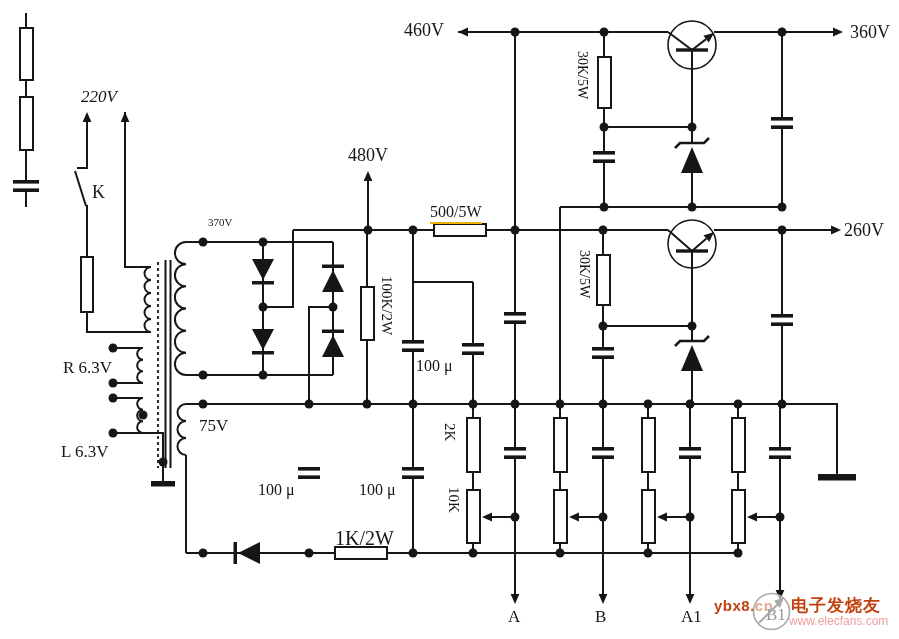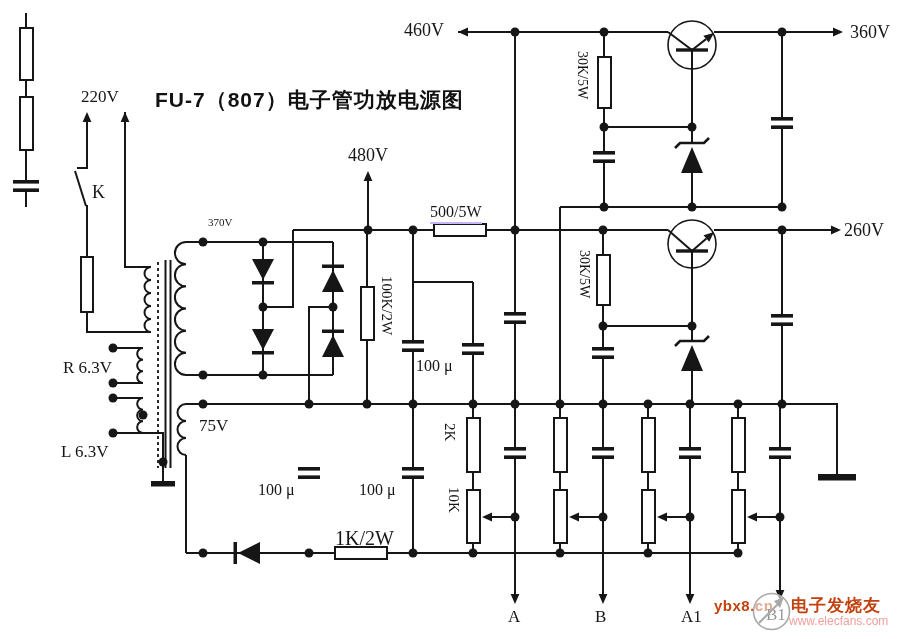--- a/index.html
+++ b/index.html
@@ -3,21 +3,21 @@
 <meta charset="utf-8">
 <style>
   html,body{margin:0;padding:0;background:#e8e8e8;}
   .page{position:relative;width:899px;height:639px;background:#ffffff;overflow:hidden;
         font-family:"Liberation Serif","DejaVu Serif",serif;}
   #cv{position:absolute;left:0;top:0;z-index:1;}
   #labels{position:absolute;left:0;top:0;width:899px;height:639px;z-index:2;pointer-events:none;}
   .lbl{position:absolute;color:#161616;white-space:nowrap;line-height:1.05;
        font-family:"Liberation Serif","DejaVu Serif",serif;}
   .rot{transform:rotate(90deg);transform-origin:0 0;}
-  .und{border-bottom:2px solid #c4b5fd;padding-bottom:1px;}
+  .und{border-bottom:2px solid #eab308;padding-bottom:1px;}
   .ttl{position:absolute;z-index:2;font-weight:bold;font-size:21px;letter-spacing:1px;
        color:#111;white-space:nowrap;font-family:"Liberation Sans","DejaVu Sans",sans-serif;}
   .wm{position:absolute;left:0;top:0;width:899px;height:639px;z-index:3;pointer-events:none;}
   .wm-site{position:absolute;left:714px;top:597px;font-size:15px;font-weight:bold;color:#c2410c;
        letter-spacing:.5px;font-family:"Liberation Sans","DejaVu Sans",sans-serif;}
   .wm-logo{position:absolute;left:751px;top:591px;}
   .wm-brand{position:absolute;left:791px;top:594px;font-size:17px;font-weight:bold;color:#c2410c;
        letter-spacing:1px;font-family:"Liberation Sans","DejaVu Sans",sans-serif;}
   .wm-url{position:absolute;left:789px;top:614px;font-size:12px;color:#efa09e;
        font-family:"Liberation Sans","DejaVu Sans",sans-serif;}
@@ -242,23 +242,22 @@
       <circle cx="603" cy="517" r="4.5" fill="#161616"></circle>
       <circle cx="690" cy="517" r="4.5" fill="#161616"></circle>
       <circle cx="780" cy="517" r="4.5" fill="#161616"></circle>
       <circle cx="113" cy="348" r="4.5" fill="#161616"></circle>
       <circle cx="113" cy="383" r="4.5" fill="#161616"></circle>
       <circle cx="113" cy="398" r="4.5" fill="#161616"></circle>
       <circle cx="113" cy="433" r="4.5" fill="#161616"></circle>
       <circle cx="143" cy="415" r="4.5" fill="#161616"></circle>
       <circle cx="163" cy="462" r="4.5" fill="#161616"></circle>
     </svg>
-  <div class="ttl" id="ttl" style="left: 155px; top: 86px;">FU-7（807）电子管功放电源图</div>
   <div id="labels">
-      <div class="lbl" style="left: 81px; top: 88px; font-size: 17px;">220V</div>
+      <div class="lbl" style="left: 81px; top: 88px; font-size: 17px; font-style: italic;">220V</div>
       <div class="lbl" style="left: 92px; top: 183px; font-size: 18px;">K</div>
       <div class="lbl" style="left: 63px; top: 359px; font-size: 17px;">R 6.3V</div>
       <div class="lbl" style="left: 61px; top: 399px; font-size: 17px; margin-top: 44px;">L 6.3V</div>
       <div class="lbl" style="left: 208px; top: 217px; font-size: 11px;">370V</div>
       <div class="lbl" style="left: 199px; top: 417px; font-size: 17px;">75V</div>
       <div class="lbl" style="left: 348px; top: 146px; font-size: 18px;">480V</div>
       <div class="lbl" style="left: 404px; top: 21px; font-size: 18px;">460V</div>
       <div class="lbl" style="left: 850px; top: 23px; font-size: 18px;">360V</div>
       <div class="lbl" style="left: 844px; top: 221px; font-size: 18px;">260V</div>
       <div class="lbl und" style="left: 430px; top: 204px; font-size: 16px;">500/5W</div>

